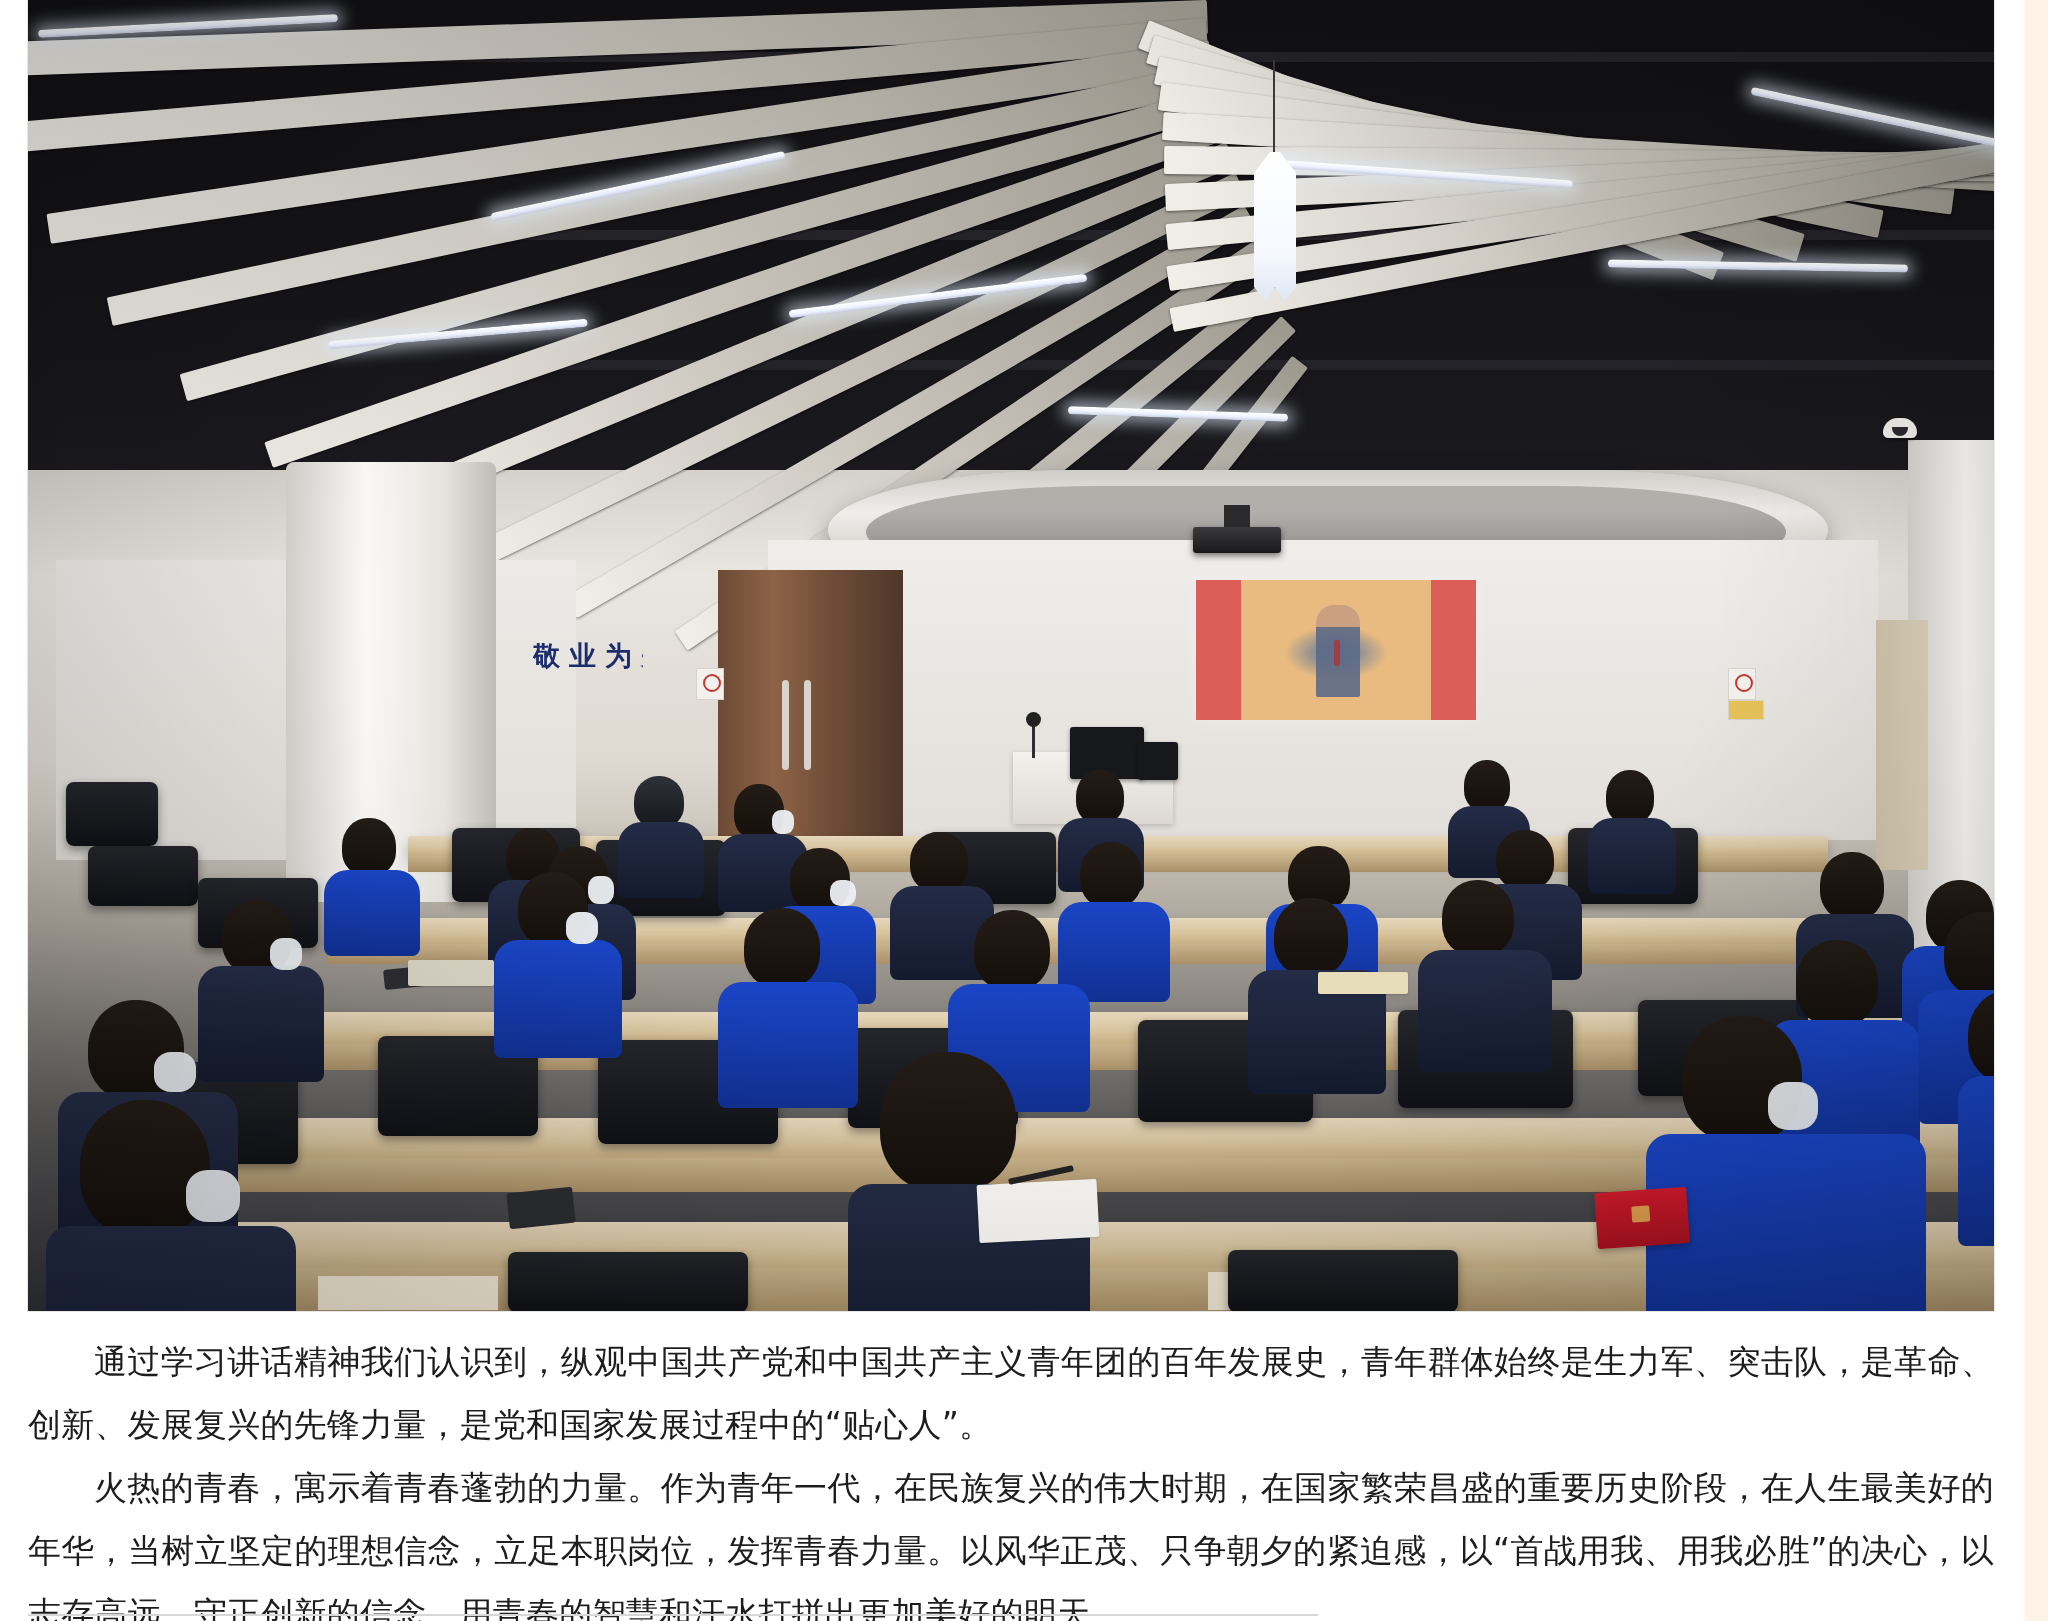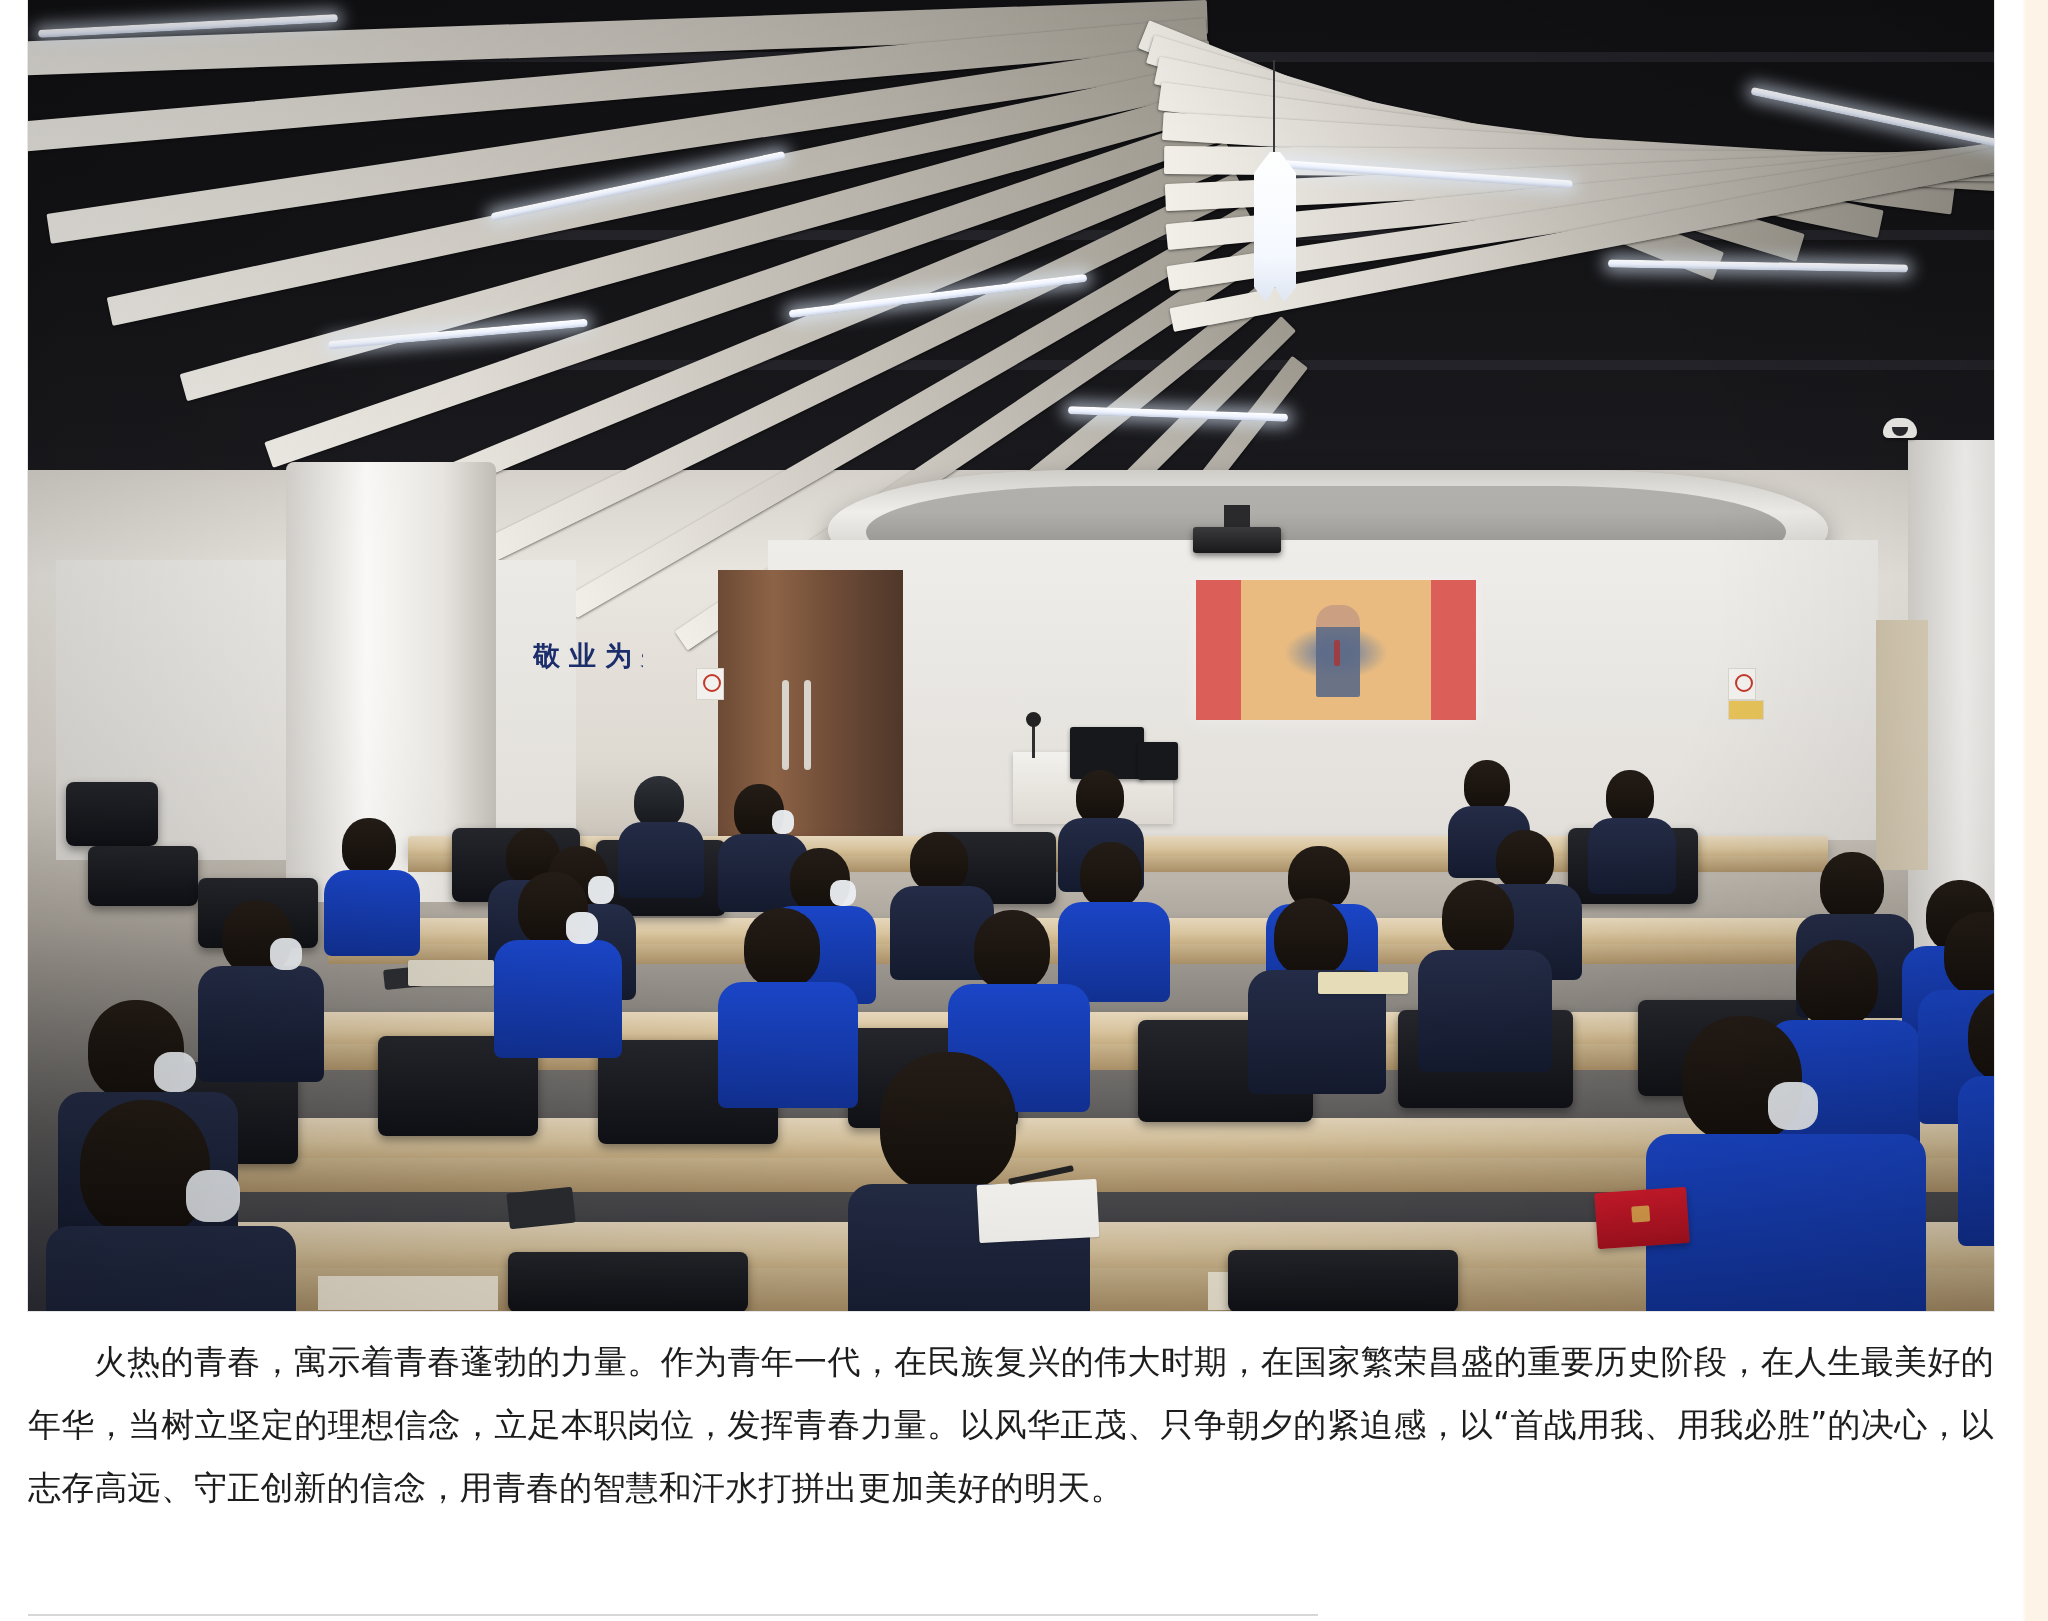--- a/index.html
+++ b/index.html
@@ -492,20 +492,21 @@
       <div class="pen" style="left:980px;top:1172px;width:66px;height:6px;transform:rotate(-12deg);"></div>
       <div class="paper" style="left:380px;top:960px;width:86px;height:26px;background:#d9d4c4;"></div>
       <div class="paper" style="left:1290px;top:972px;width:90px;height:22px;background:#e6dcb8;"></div>
       <div class="redbook"></div>
 
       <div class="photo-vignette"></div>
     </div>
   </figure>
 
   <div class="body-copy">
+    <p>通过学习讲话精神我们认识到，纵观中国共产党和中国共产主义青年团的百年发展史，青年群体始终是生力军、突击队，是革命、创新、发展复兴的先锋力量，是党和国家发展过程中的“贴心人”。</p>
     <p>火热的青春，寓示着青春蓬勃的力量。作为青年一代，在民族复兴的伟大时期，在国家繁荣昌盛的重要历史阶段，在人生最美好的年华，当树立坚定的理想信念，立足本职岗位，发挥青春力量。以风华正茂、只争朝夕的紧迫感，以“首战用我、用我必胜”的决心，以志存高远、守正创新的信念，用青春的智慧和汗水打拼出更加美好的明天。</p>
   </div>
 
   <div class="rule"></div>
 </div>
 
 <div class="page-right-strip">
   <div class="inner-edge"></div>
 </div>
 

